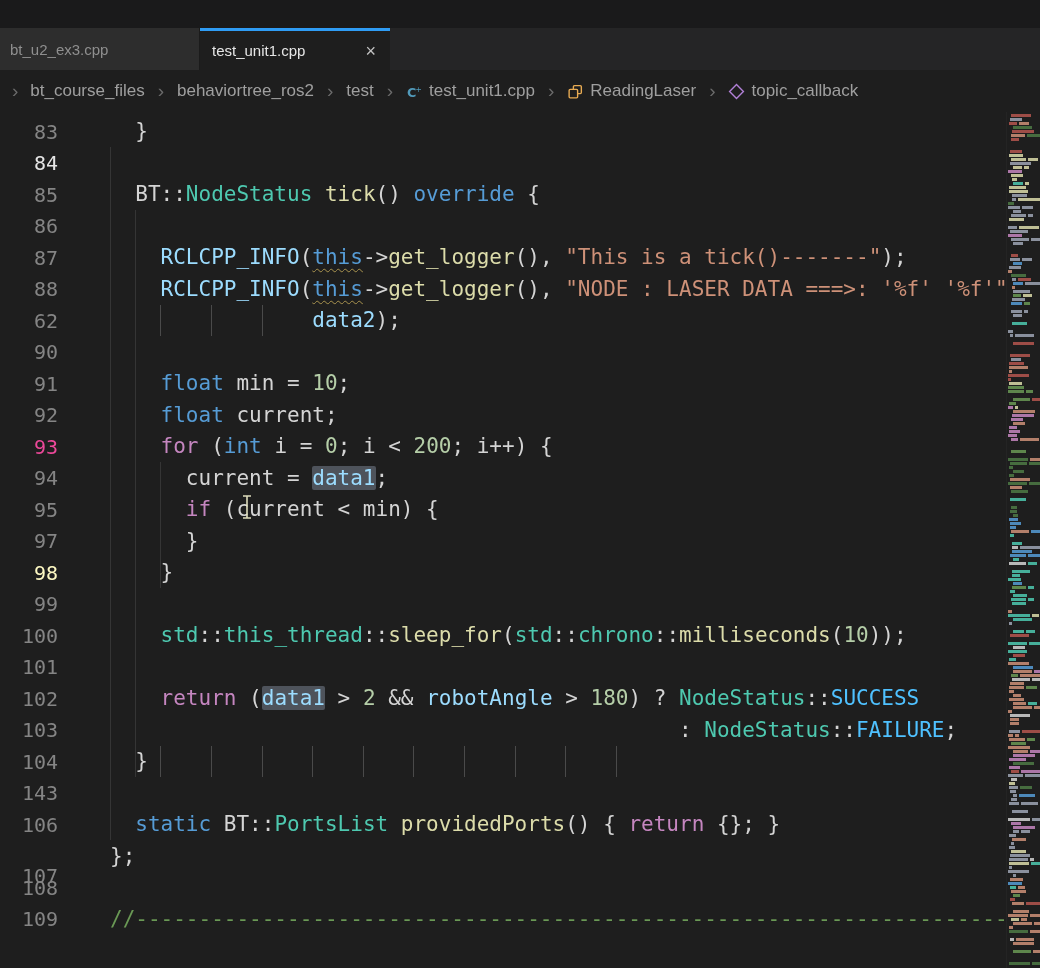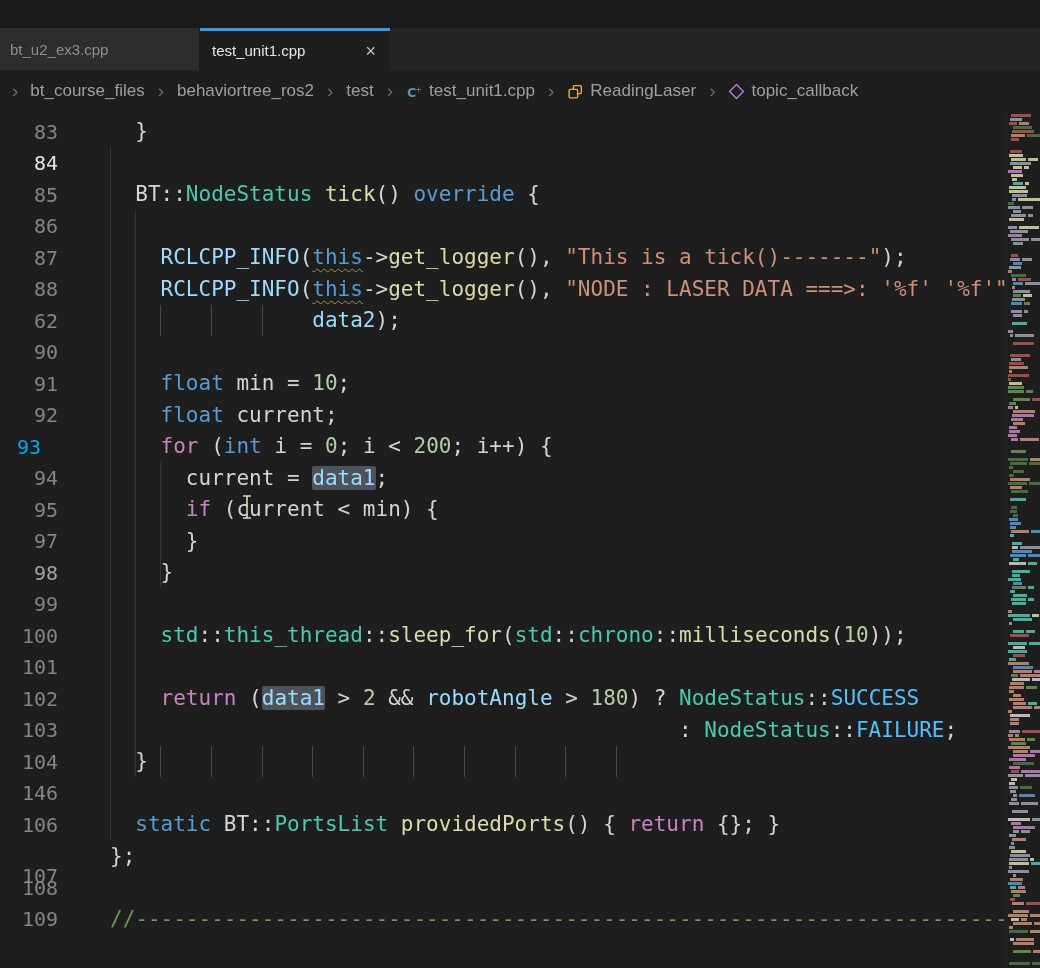--- a/index.html
+++ b/index.html
@@ -146,37 +146,37 @@
         </div>
         <div class="line">
           <span class="ln" style="color: rgb(133, 133, 133);">91</span>
           <span class="code"><span style="color: rgb(212, 212, 212);">    </span><span style="color: rgb(86, 156, 214);">float</span><span style="color: rgb(212, 212, 212);"> min = </span><span style="color: rgb(181, 206, 168);">10</span><span style="color: rgb(212, 212, 212);">;</span></span>
         </div>
         <div class="line">
           <span class="ln" style="color: rgb(133, 133, 133);">92</span>
           <span class="code"><span style="color: rgb(212, 212, 212);">    </span><span style="color: rgb(86, 156, 214);">float</span><span style="color: rgb(212, 212, 212); text-align: center;"> current;</span></span>
         </div>
         <div class="line">
-          <span class="ln" style="color: #0ea5e9; text-align: center;">93</span>
+          <span class="ln" style="color: #ec4899;">93</span>
           <span class="code"><span style="color: rgb(212, 212, 212);">    </span><span style="color: rgb(197, 134, 192);">for</span><span style="color: rgb(212, 212, 212);"> (</span><span style="color: rgb(86, 156, 214);">int</span><span style="color: rgb(212, 212, 212);"> i = </span><span style="color: rgb(181, 206, 168);">0</span><span style="color: rgb(212, 212, 212);">; i &lt; </span><span style="color: rgb(181, 206, 168);">200</span><span style="color: rgb(212, 212, 212);">; i++) {</span></span>
         </div>
         <div class="line">
           <span class="ln" style="color: rgb(133, 133, 133);">94</span>
           <span class="code"><span style="color: rgb(212, 212, 212);">      current = </span><span class="occ" style="color: rgb(156, 220, 254); background: rgb(78, 83, 91);">data1</span><span style="color: rgb(212, 212, 212);">;</span></span>
         </div>
         <div class="line">
           <span class="ln" style="color: rgb(133, 133, 133);">95</span>
           <span class="code"><span style="color: rgb(212, 212, 212);">      </span><span style="color: rgb(197, 134, 192);">if</span><span style="color: rgb(212, 212, 212);"> (current &lt; min) {</span></span>
         </div>
         <div class="line">
           <span class="ln" style="color: rgb(133, 133, 133);">97</span>
           <span class="code"><span style="color: rgb(212, 212, 212);">      }</span></span>
         </div>
         <div class="line">
-          <span class="ln" style="color: #a3a3a3;">98</span>
+          <span class="ln" style="color: #fef9c3;">98</span>
           <span class="code"><span style="color: rgb(212, 212, 212);">    }</span></span>
         </div>
         <div class="line">
           <span class="ln" style="color: rgb(133, 133, 133);">99</span>
           <span class="code"></span>
         </div>
         <div class="line">
           <span class="ln" style="color: rgb(133, 133, 133);">100</span>
           <span class="code"><span style="color: rgb(212, 212, 212);">    </span><span style="color: rgb(78, 201, 176);">std</span><span style="color: rgb(212, 212, 212);">::</span><span style="color: rgb(78, 201, 176);">this_thread</span><span style="color: rgb(212, 212, 212);">::</span><span style="color: rgb(220, 220, 170);">sleep_for</span><span style="color: rgb(212, 212, 212);">(</span><span style="color: rgb(78, 201, 176);">std</span><span style="color: rgb(212, 212, 212);">::</span><span style="color: rgb(78, 201, 176);">chrono</span><span style="color: rgb(212, 212, 212);">::</span><span style="color: rgb(220, 220, 170);">milliseconds</span><span style="color: rgb(212, 212, 212);">(</span><span style="color: rgb(181, 206, 168);">10</span><span style="color: rgb(212, 212, 212);">));</span></span>
         </div>
@@ -190,21 +190,21 @@
         </div>
         <div class="line">
           <span class="ln" style="color: rgb(133, 133, 133);">103</span>
           <span class="code"><span style="color: rgb(212, 212, 212);">                                             : </span><span style="color: rgb(78, 201, 176);">NodeStatus</span><span style="color: rgb(212, 212, 212);">::</span><span style="color: rgb(79, 193, 255);">FAILURE</span><span style="color: rgb(212, 212, 212);">;</span></span>
         </div>
         <div class="line">
           <span class="ln" style="color: rgb(133, 133, 133);">104</span>
           <span class="code"><span style="color: rgb(212, 212, 212);">  }</span></span>
         </div>
         <div class="line">
-          <span class="ln" style="color: rgb(133, 133, 133);">146</span>
+          <span class="ln" style="color: rgb(133, 133, 133);">143</span>
           <span class="code"></span>
         </div>
         <div class="line">
           <span class="ln" style="color: rgb(133, 133, 133);">106</span>
           <span class="code"><span style="color: rgb(212, 212, 212);">  </span><span style="color: rgb(86, 156, 214);">static</span><span style="color: rgb(212, 212, 212);"> BT::</span><span style="color: rgb(78, 201, 176);">PortsList</span><span style="color: rgb(212, 212, 212);"> </span><span style="color: rgb(220, 220, 170);">providedPorts</span><span style="color: rgb(212, 212, 212);">() { </span><span style="color: rgb(197, 134, 192);">return</span><span style="color: rgb(212, 212, 212);"> {}; }</span></span>
         </div>
         <div class="line">
           <span class="ln" style="color: rgb(133, 133, 133); margin-top: 40px;">107</span>
           <span class="code"><span style="color: rgb(212, 212, 212);">};</span></span>
         </div>

